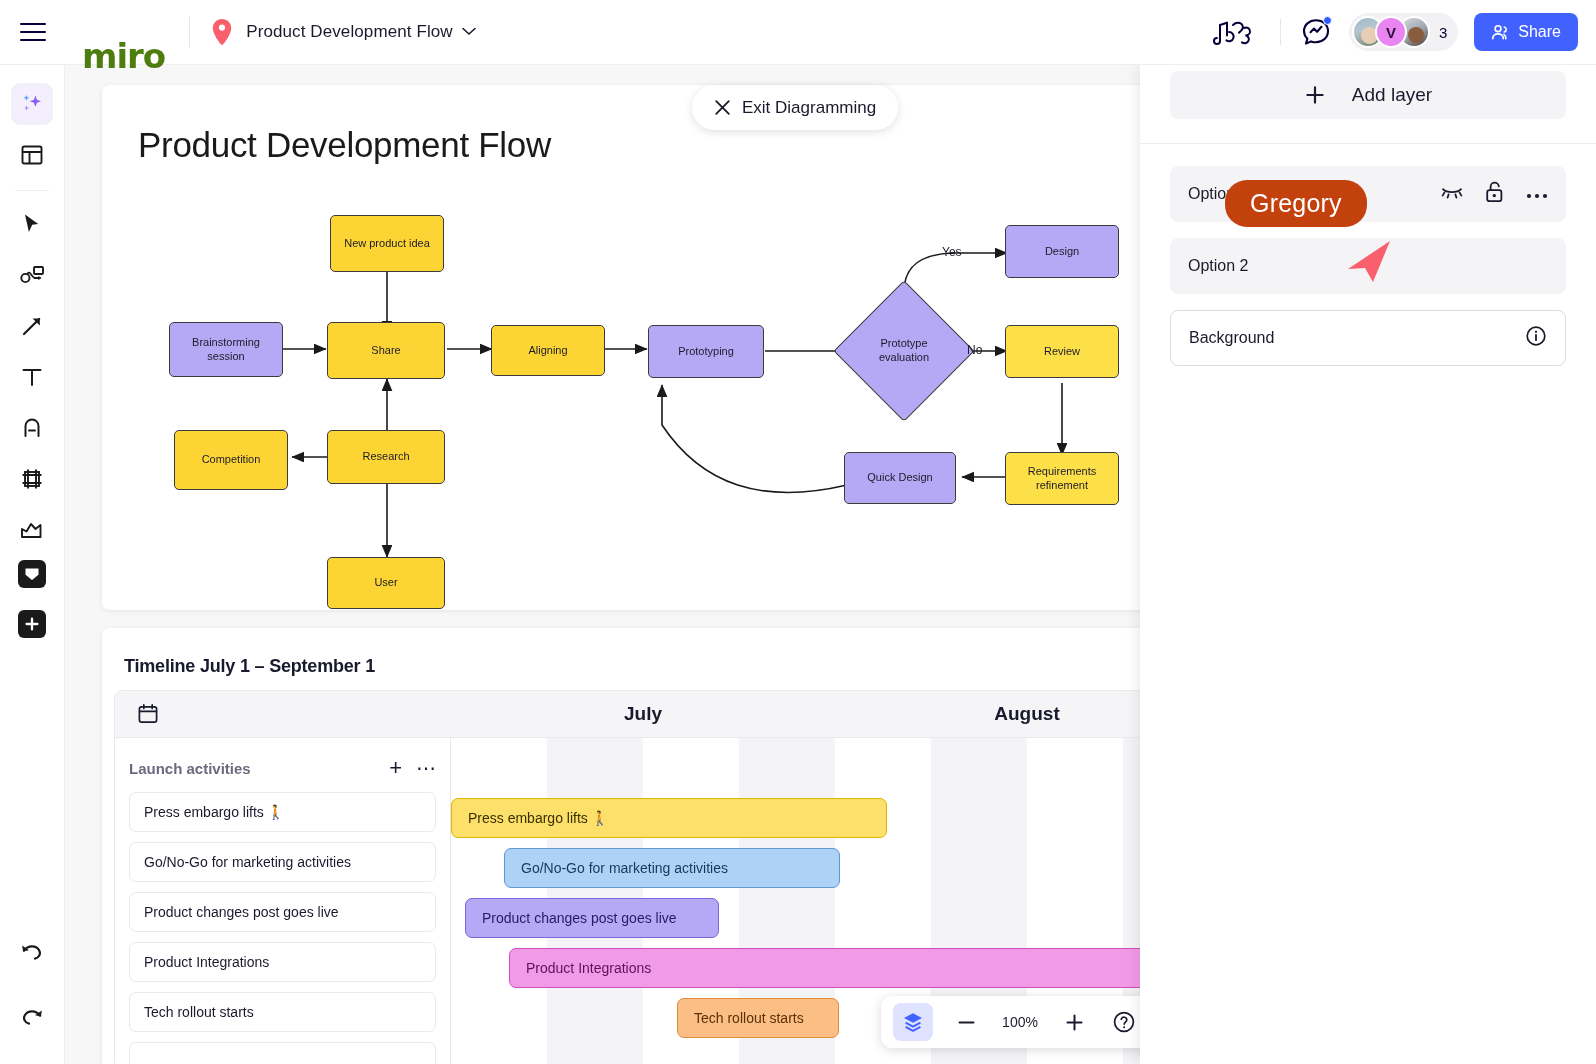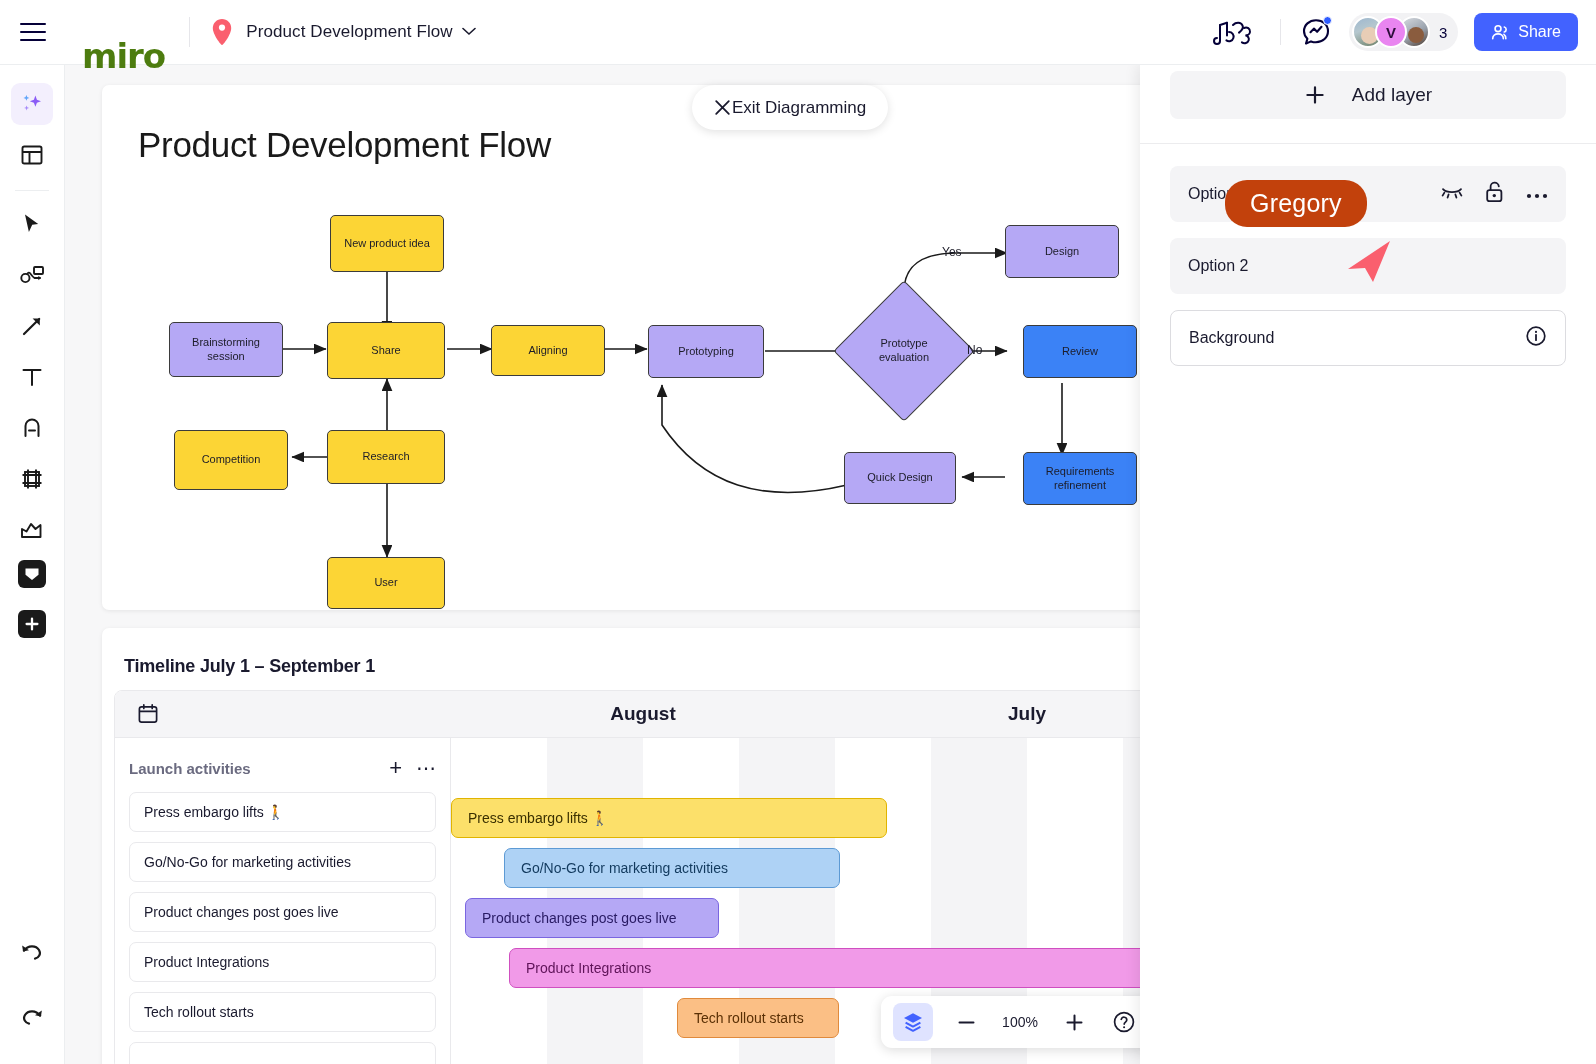--- a/index.html
+++ b/index.html
@@ -59,33 +59,33 @@
   .tool.active { background:#f3effd; }
   .tool-div { width:34px; height:1px; background:#eceef0; margin:5px 0 12px 0; }
   .tool.dark { background:#1a1a1a; border-radius:6px; width:28px; height:28px; margin-bottom:22px; }
   .undo-zone { margin-top:auto; margin-bottom:18px; display:flex; flex-direction:column; align-items:center; gap:14px; }
 
   
   .canvas { position:absolute; top:65px; left:65px; width:1531px; height:999px; background:#f7f7f8; }
 
   .exit-pill { position:absolute; top:20px; left:627px; height:45px; background:#fff;
                border-radius:24px; box-shadow:0 2px 10px rgba(0,0,0,.12); display:flex;
-               align-items:center; padding:0 22px; gap:1px; cursor:pointer; z-index:20; font-size:17px; color:#1a1a2e;}
+               align-items:center; padding:0 22px; gap:11px; cursor:pointer; z-index:20; font-size:17px; color:#1a1a2e;}
 
   .frame-flow { position:absolute; top:20px; left:37px; width:1130px; height:525px; background:#fff;
                 border-radius:7px; box-shadow:0 1px 4px rgba(0,0,0,.08); overflow:hidden; }
   .flow-title { position:absolute; top:40px; left:36px; font-size:35px; color:#1a1a1a;
                 font-weight:400; letter-spacing:-.3px; }
 
   .node { position:absolute; border:1.6px solid #3b3b3b; border-radius:5px; display:flex;
           align-items:center; justify-content:center; text-align:center; font-size:11px;
           color:#1c1c28; line-height:1.25; padding:3px; }
   .n-yellow { background:#fcd535; }
   .n-purple { background:#b5a8f5; }
-  .n-orange { background:#3b82f6;margin-left:18px; }
+  .n-orange { background:#fde047; }
   .diamond { position:absolute; }
   .diamond .dshape { width:100%; height:100%; background:#b5a8f5; border:1.6px solid #3b3b3b;
                      transform:rotate(45deg); border-radius:4px; }
   .diamond .dtext { position:absolute; inset:0; display:flex; align-items:center; justify-content:center;
                     text-align:center; font-size:11px; color:#1c1c28; line-height:1.25; }
   .edge-label { position:absolute; font-size:12px; color:#1c1c28; background:transparent; }
 
   
   .frame-time { position:absolute; top:563px; left:37px; width:1130px; height:450px; background:#fff;
                 border-radius:7px; box-shadow:0 1px 4px rgba(0,0,0,.08); overflow:hidden; }
@@ -383,22 +383,22 @@
 
       <div class="gantt">
         <div class="gantt-head">
           <div class="cal">
             <svg width="22" height="22" viewBox="0 0 22 22">
               <rect x="2.4" y="3.8" width="17.2" height="15.4" rx="2.2" stroke="#1a1a2e" stroke-width="1.7" fill="none"></rect>
               <path d="M2.4 8.4h17.2" stroke="#1a1a2e" stroke-width="1.7"></path>
               <path d="M6.8 1.8v3.6M15.2 1.8v3.6" stroke="#1a1a2e" stroke-width="1.7" stroke-linecap="round"></path>
             </svg>
           </div>
+          <div class="mon">July</div>
           <div class="mon">August</div>
-          <div class="mon">July</div>
         </div>
 
         <div class="gantt-body">
           <div class="task-col">
             <div class="task-head">
               <div class="lbl">Launch activities</div>
               <div class="acts">
                 <span style="font-size:22px;line-height:1;">+</span>
                 <span style="font-size:20px;line-height:1;">⋯</span>
               </div>

